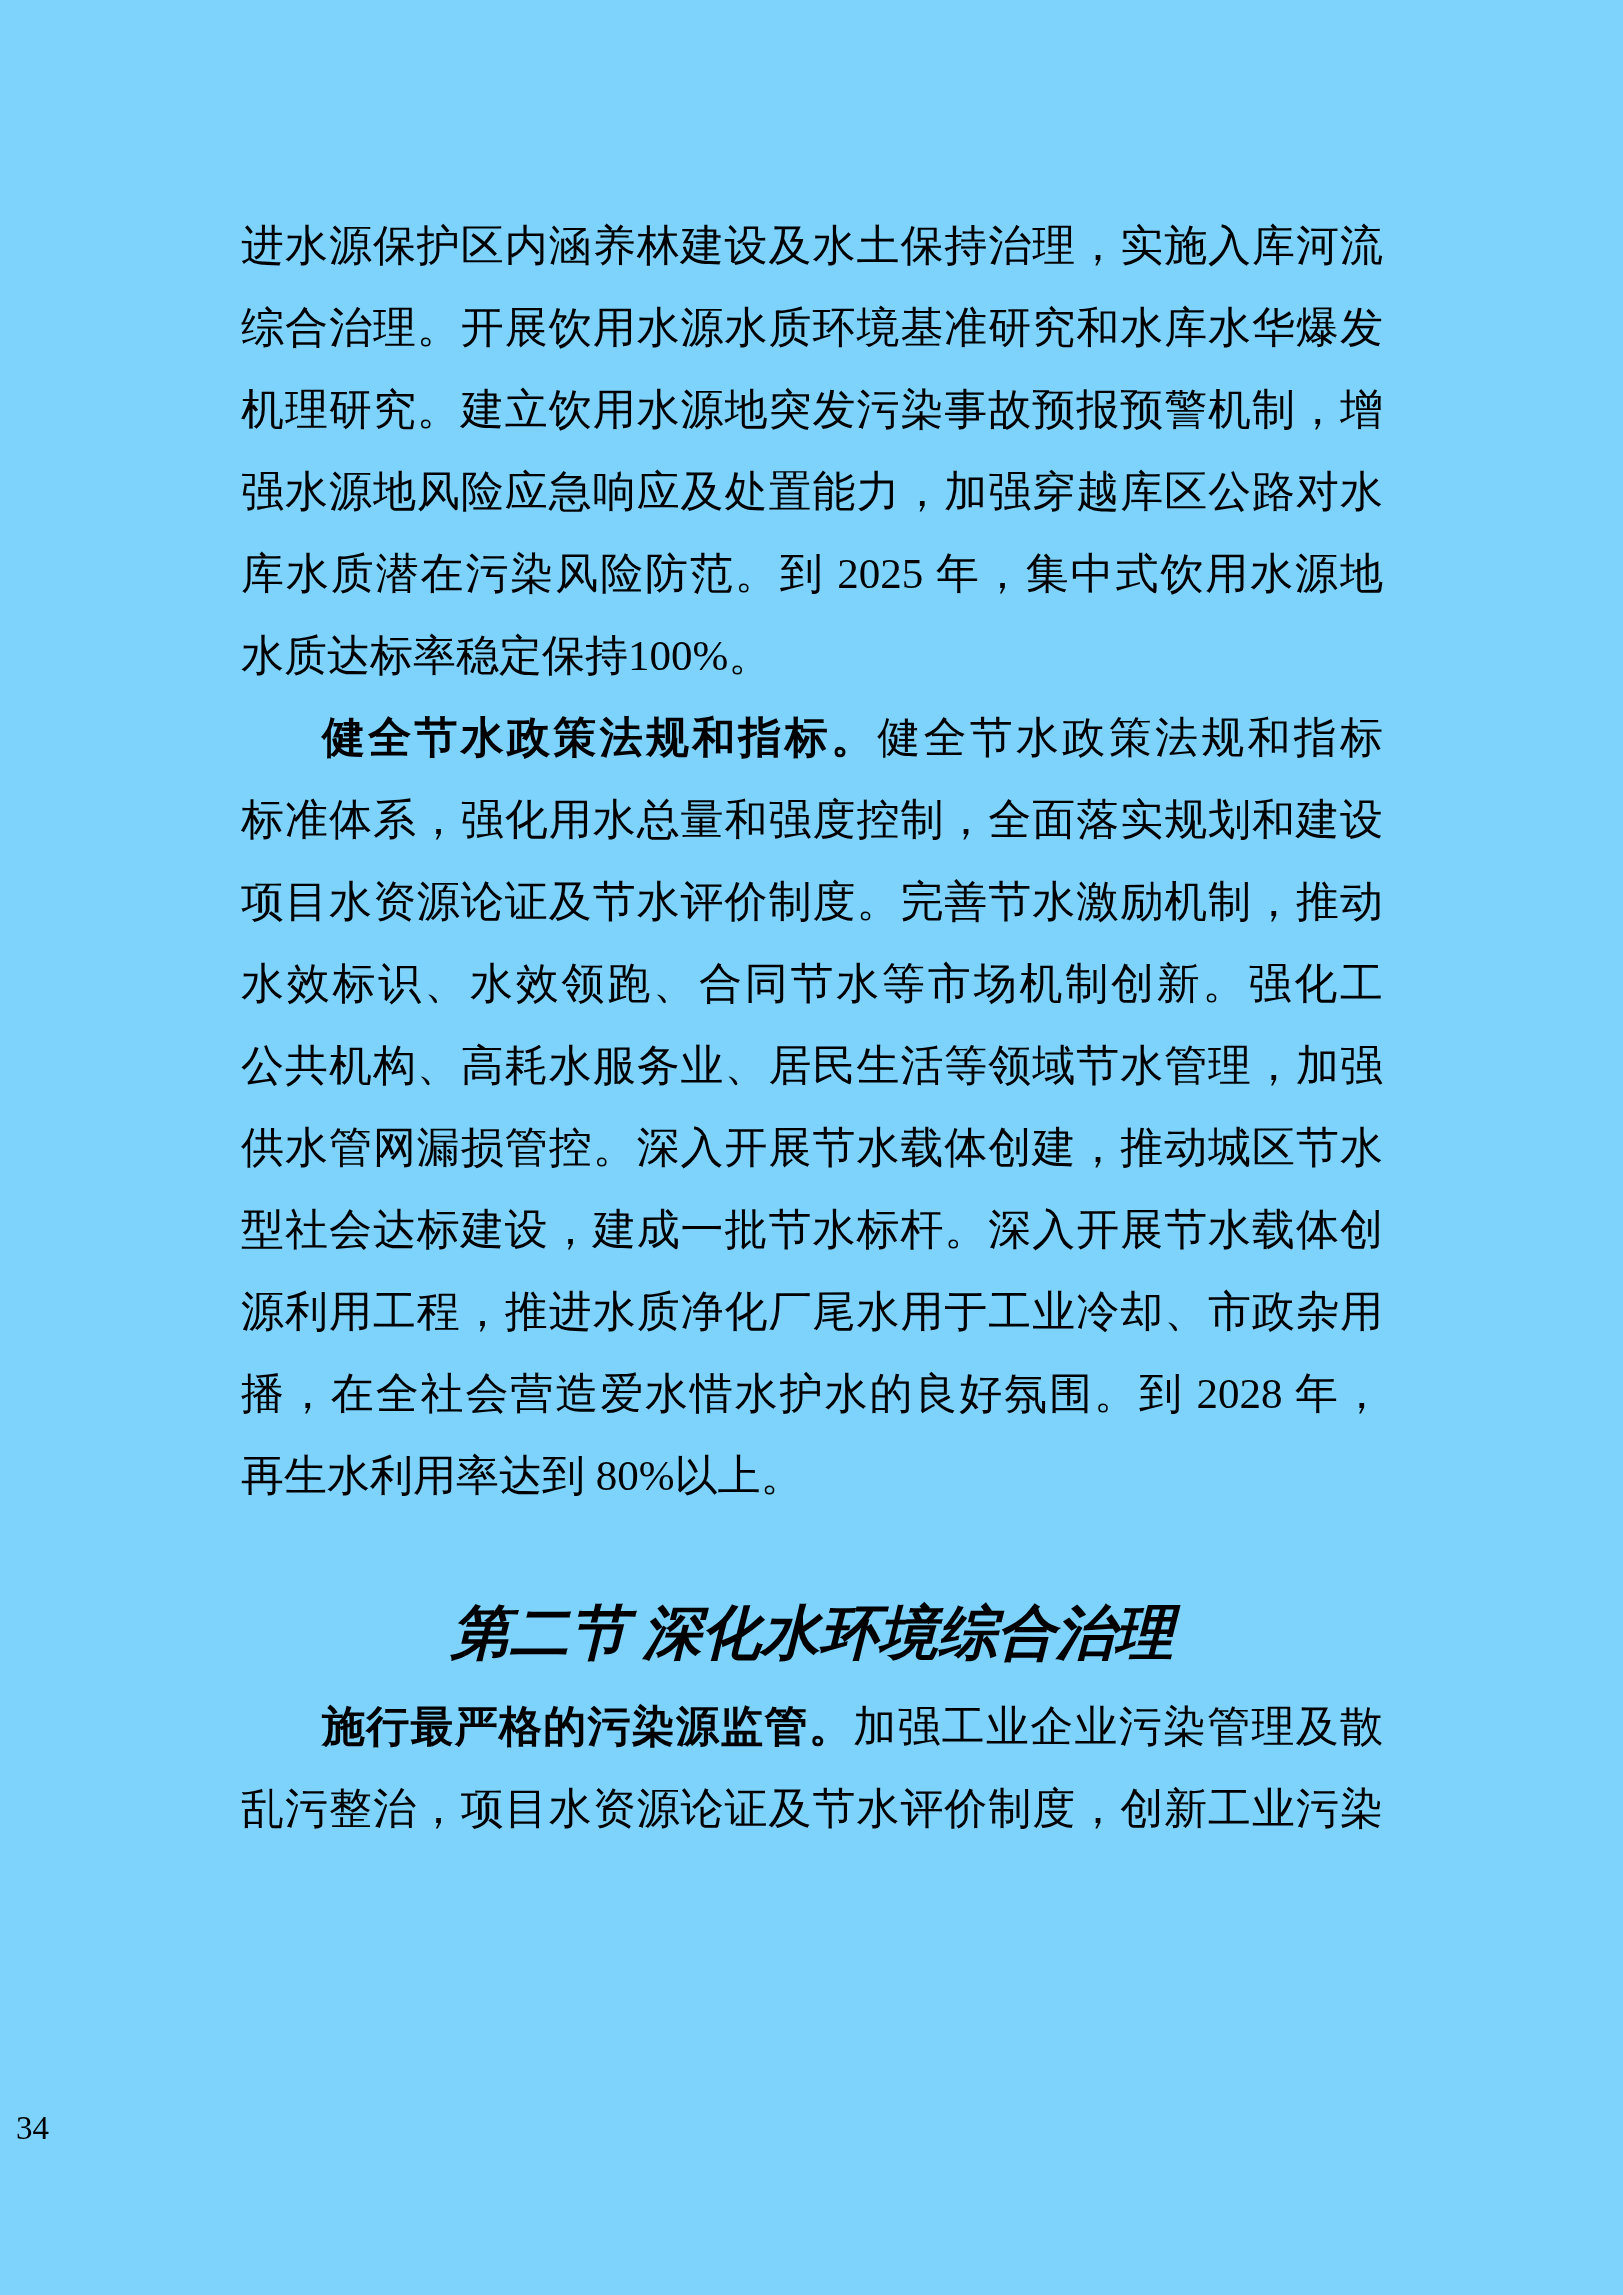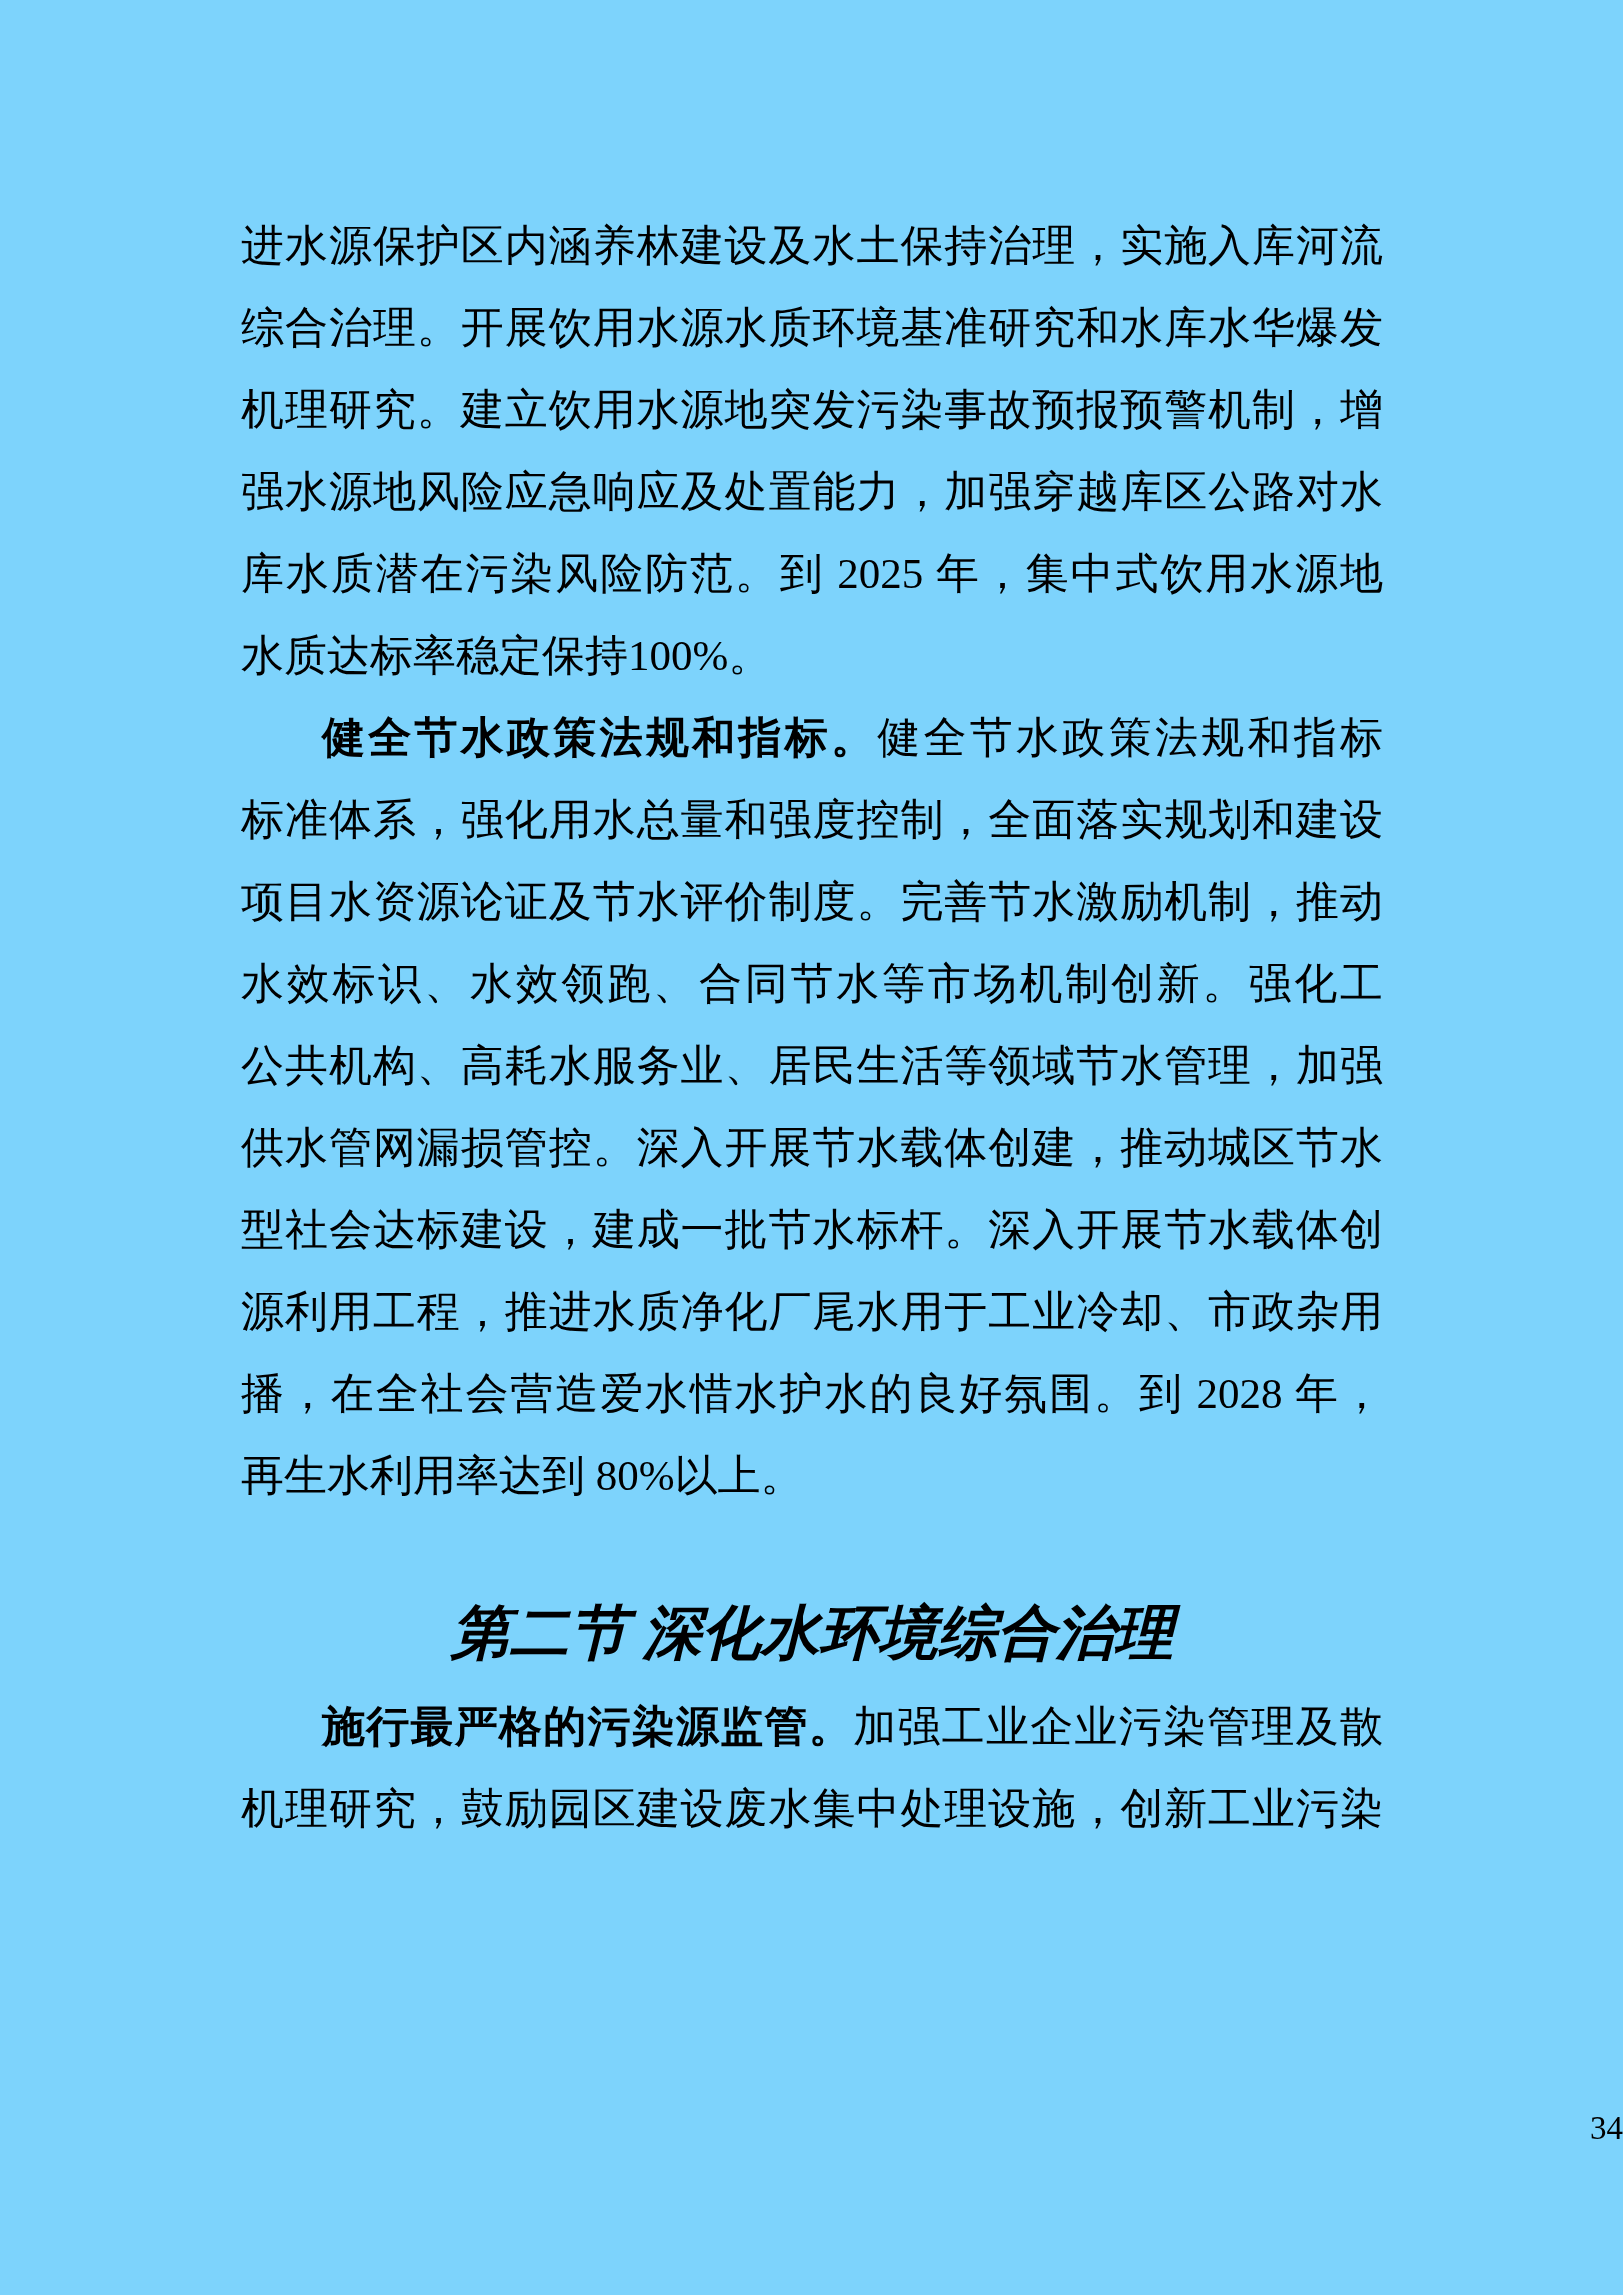--- a/index.html
+++ b/index.html
@@ -57,21 +57,21 @@
     text-align-last: center;
     font-style: italic;
   }
   .pagenum {
     position: absolute;
     left: 0;
     right: 0;
     top: 2108px;
     height: 41px;
     line-height: 41px;
-    text-align: right;
+    text-align: left;
     font-size: 33px;
     margin-left: 16px;
   }
 </style>
 </head>
 <body>
 
 <div class="page">
   <div class="textblock">
       <div class="paragraph">
@@ -90,18 +90,18 @@
         <div class="line">公共机构、高耗水服务业、居民生活等领域节水管理，加强</div>
         <div class="line">供水管网漏损管控。深入开展节水载体创建，推动城区节水</div>
         <div class="line">型社会达标建设，建成一批节水标杆。深入开展节水载体创建</div>
         <div class="line">源利用工程，推进水质净化厂尾水用于工业冷却、市政杂用</div>
         <div class="line">播，在全社会营造爱水惜水护水的良好氛围。到 2028 年，</div>
         <div class="line no-justify">再生水利用率达到 80%以上。</div>
       </div>
       <div class="heading">第二节 深化水环境综合治理</div>
       <div class="paragraph">
         <div class="line indent"><span class="lead">施行最严格的污染源监管。</span>加强工业企业污染管理及散</div>
-        <div class="line">机理研究，鼓励园区建设废水集中处理设施，创新工业污染</div>
+        <div class="line">乱污整治，项目水资源论证及节水评价制度，创新工业污染</div>
       </div>
     </div>
   <div class="pagenum">34</div>
 </div>
 
 
 </body></html>

